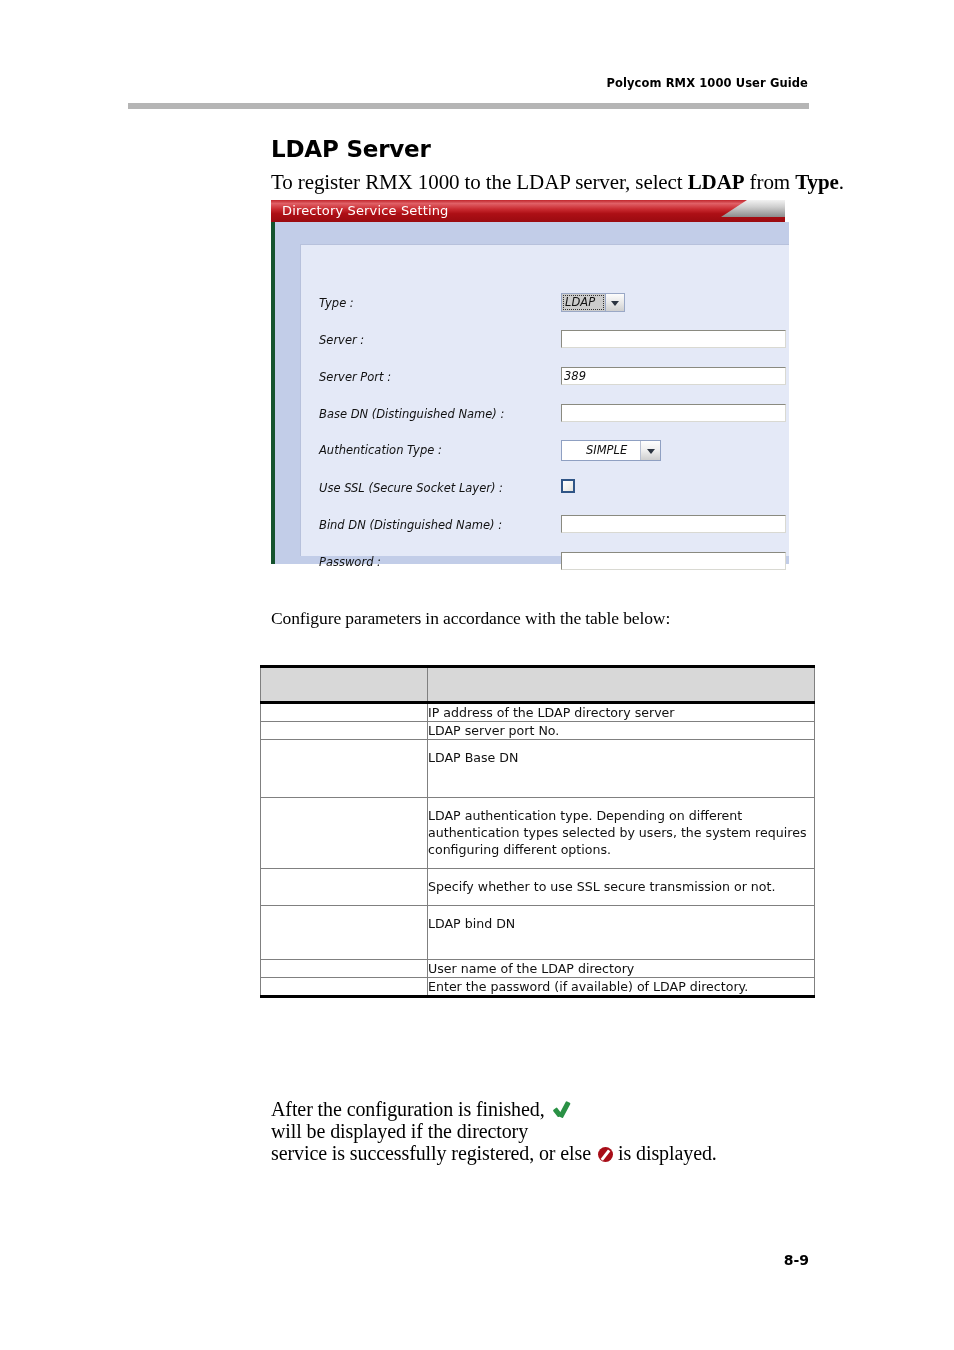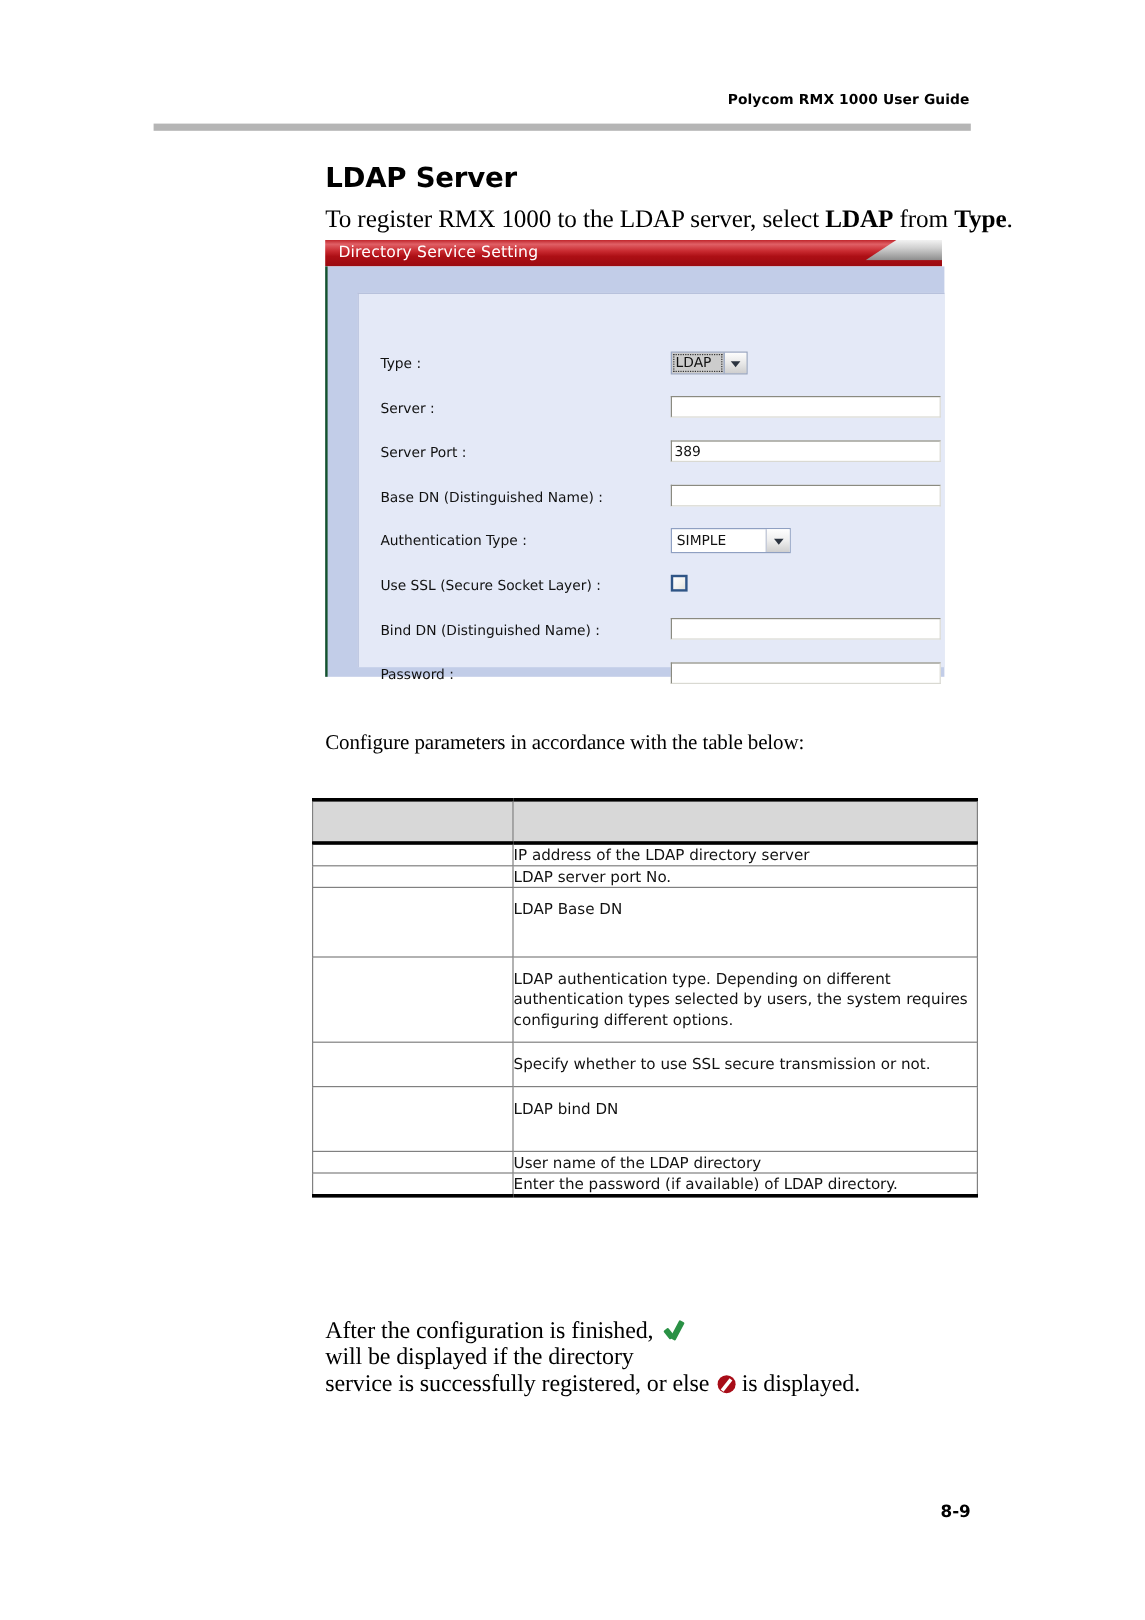--- a/index.html
+++ b/index.html
@@ -175,21 +175,22 @@
     color: #ffffff;
     letter-spacing: 0.15px;
   }
   .dialog-body {
     position: absolute;
     left: 0;
     top: 22px;
     width: 514px;
     height: 342px;
     background: #c2cde8;
-    border-left: 2px solid #14532d;
+    border-left: 4px solid #14532d;
+    font-style: italic;
   }
   .dialog-inner {
     position: absolute;
     left: 25px;
     top: 22px;
     right: 0;
     bottom: 8px;
     background: #e4e9f7;
     border-top: 1px solid #b7c1dc;
     border-left: 1px solid #b7c1dc;
@@ -265,20 +266,21 @@
     position: absolute;
     left: 242px;
     top: 0;
     width: 100px;
     height: 21px;
     border: 1px solid #8fa0c2;
     background: #ffffff;
     box-sizing: border-box;
     display: flex;
     align-items: stretch;
+    padding-left: 20px;
   }
   .combo-wide .combo-value {
     flex: 1;
     font-family: "DejaVu Sans", sans-serif;
     font-size: 11.5px;
     line-height: 19px;
     padding-left: 4px;
     color: #111;
   }
   .combo-wide .combo-arrow {

